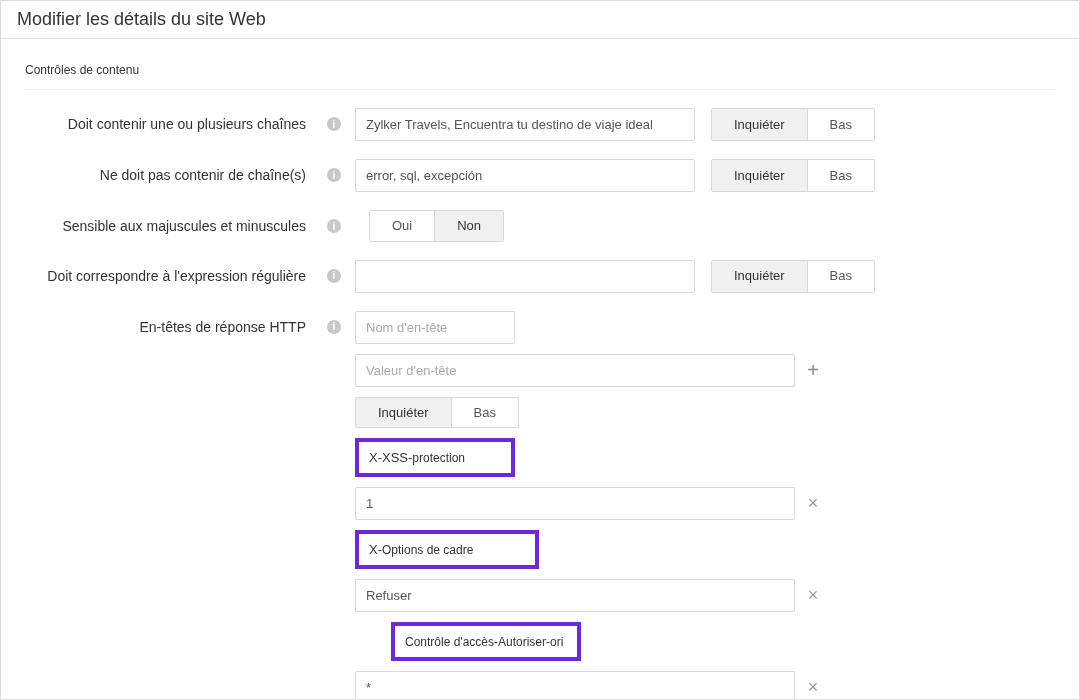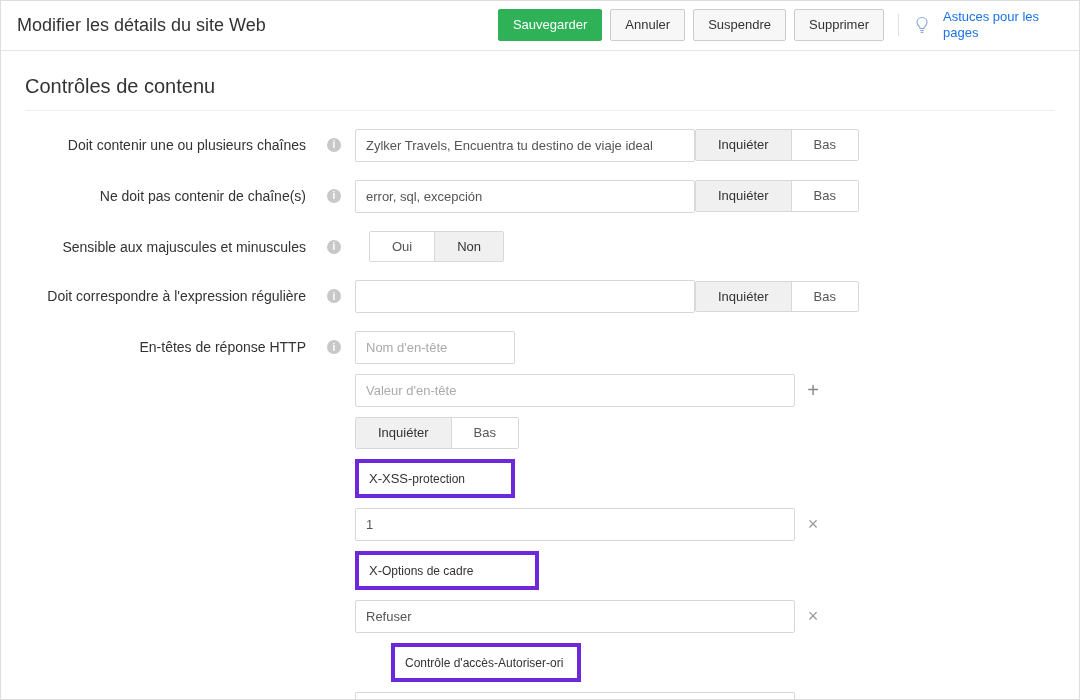--- a/index.html
+++ b/index.html
@@ -70,21 +70,21 @@
     font-size: 13px;
     line-height: 1.25;
     max-width: 120px;
     cursor: pointer;
   }
 
   .content {
     padding: 24px 24px 20px 24px;
   }
   .section-title {
-    font-size: 20px;
+    font-size: 12px;
     font-weight: 400;
     color: #333;
     padding-bottom: 12px;
     border-bottom: 1px solid #eee;
     margin-bottom: 18px;
   }
 
   .form-row {
     display: flex;
     align-items: flex-start;
@@ -112,22 +112,21 @@
     font-size: 10px;
     font-weight: bold;
     align-items: center;
     justify-content: center;
     cursor: help;
     flex-shrink: 0;
     font-style: normal;
   }
   .form-control {
     display: flex;
-    align-items: center;
-    gap: 0;
+    gap: 16px;
     flex: 1;
   }
   .txt-input {
     border: 1px solid #d8d8d8;
     padding: 8px 10px;
     font-size: 13px;
     color: #555;
     width: 340px;
     border-radius: 2px;
     background: #fff;
@@ -195,34 +194,20 @@
   }
   .hdr-name-fixed { font-size: 13px; }
   .hdr-name-fixed .smaller { font-size: 12px; }
 </style>
 </head>
 <body>
 
 <div class="page">
   <div class="header">
     <div class="page-title">Modifier les détails du site Web</div>
-    <div class="header-actions">
-      <button class="btn btn-primary">Sauvegarder</button>
-      <button class="btn">Annuler</button>
-      <button class="btn">Suspendre</button>
-      <button class="btn">Supprimer</button>
-      <span class="divider"></span>
-      <span class="bulb-icon">
-        <svg width="14" height="18" viewBox="0 0 14 18" fill="none" stroke="currentColor" stroke-width="1.2">
-          <path d="M7 1.5c-2.8 0-5 2.1-5 4.8 0 1.8 1 3.2 2.2 4.1.5.4.8 1 .8 1.6v.5h4v-.5c0-.6.3-1.2.8-1.6C11 9.5 12 8.1 12 6.3c0-2.7-2.2-4.8-5-4.8z"></path>
-          <path d="M5.2 14.5h3.6M5.6 16.3h2.8"></path>
-        </svg>
-      </span>
-      <span class="tips-link">Astuces pour les pages</span>
-    </div>
   </div>
 
   <div class="content">
     <div class="section-title">Contrôles de contenu</div>
 
     <div class="form-row">
       <div class="form-label">
         <span>Doit contenir une ou plusieurs chaînes</span>
         <span class="info-icon">i</span>
       </div>

